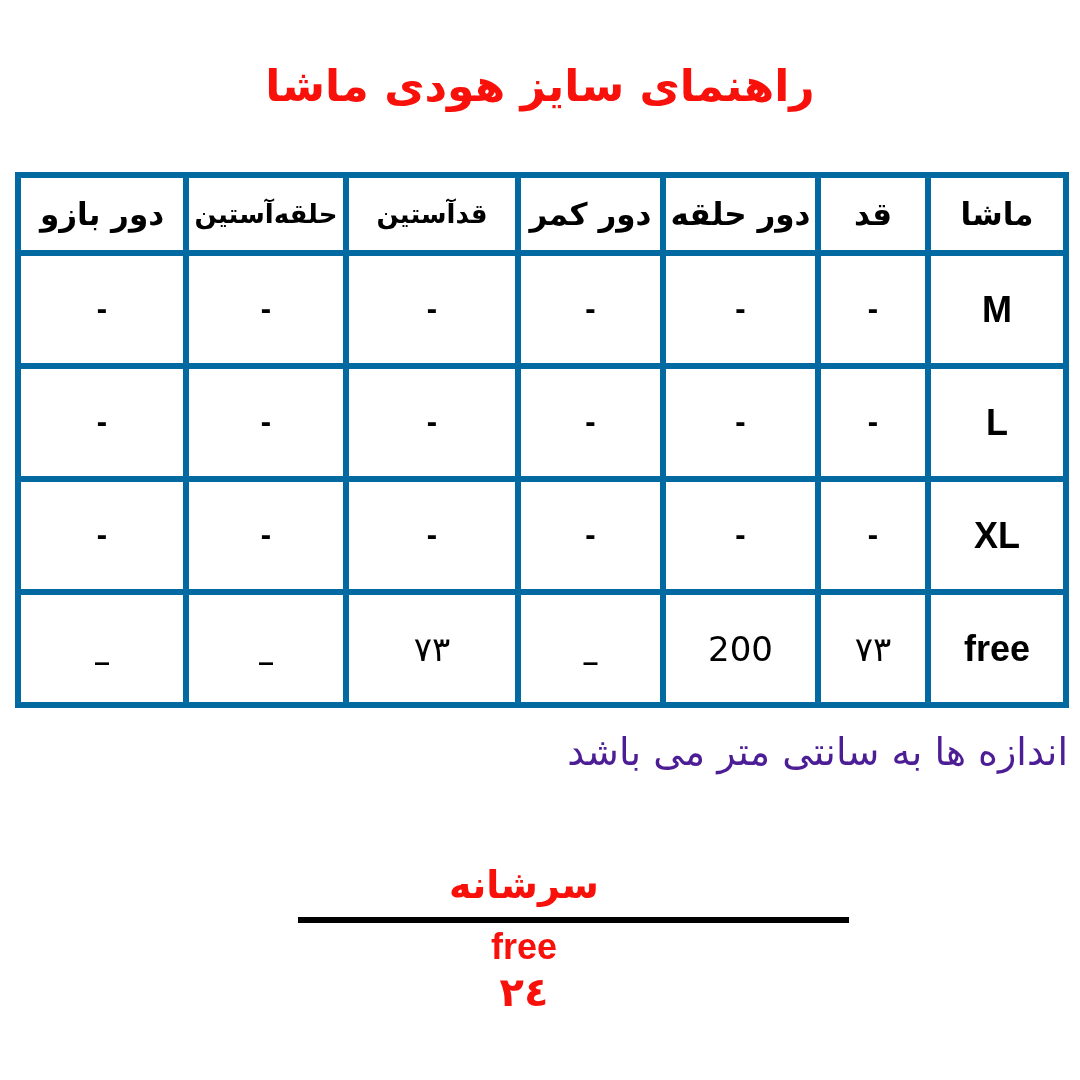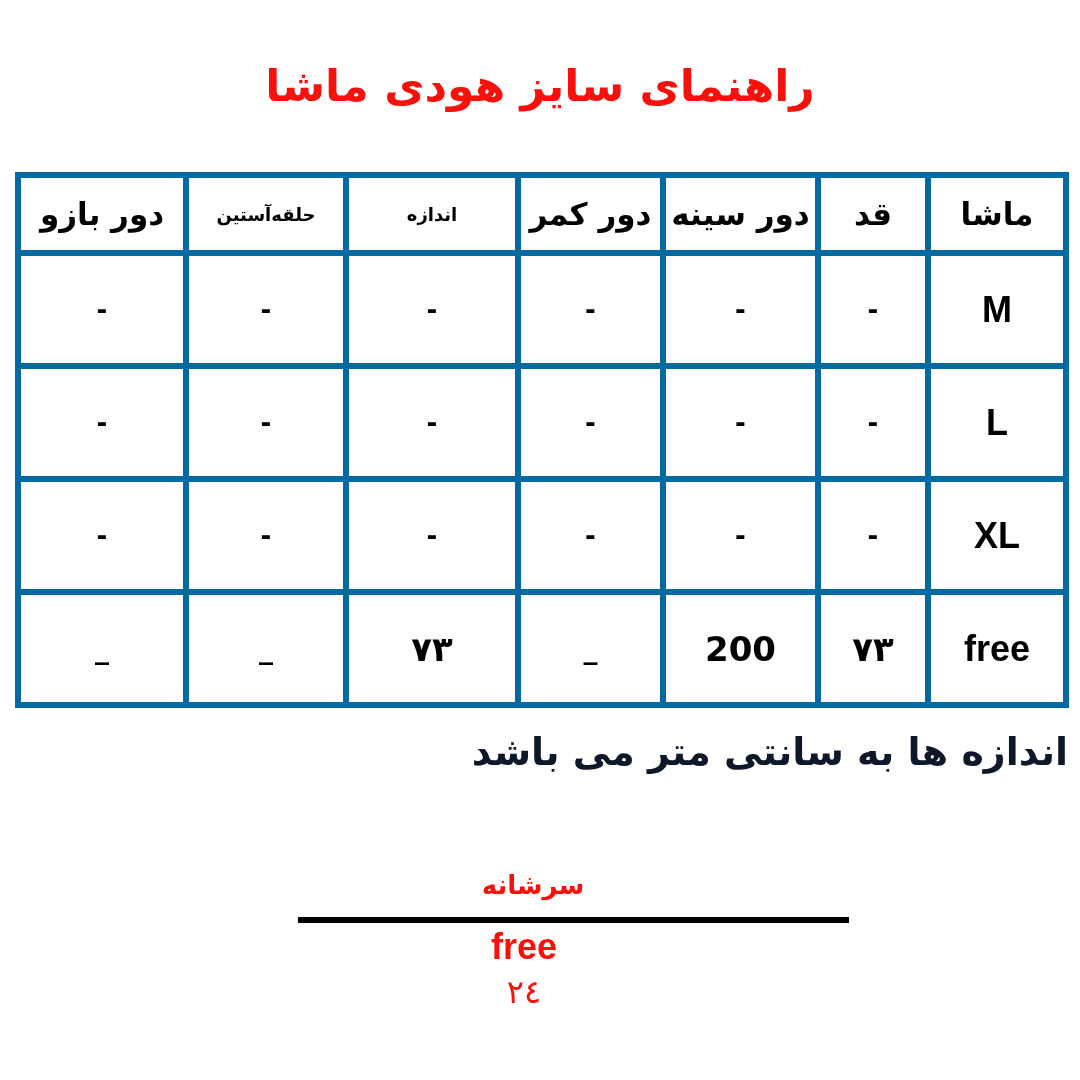--- a/index.html
+++ b/index.html
@@ -25,55 +25,55 @@
   }
   table.size-table th,
   table.size-table td{
     border:6px solid #0369a1;
     text-align:center;vertical-align:middle;
     padding:0;overflow:hidden;
   }
   tr.header-row{height:78px;}
   tbody tr{height:113px;}
   th{font-size:31px;font-weight:bold;direction:rtl;}
-  th.small{font-size:18px;}
+  th.small{font-size:26px;}
   td.size-cell{
     font-size:36px;font-weight:bold;
     font-family:"Liberation Sans","DejaVu Sans",sans-serif;
   }
   td.dash{font-size:26px;font-weight:bold;}
   tr.free-row td.dash{font-size:28px;}
-  tr.free-row td.num{font-size:34px;font-weight:bold;}
+  tr.free-row td.num{font-size:34px;font-weight:normal;}
   .note{
     position:absolute;top:726px;right:12px;
     direction:rtl;text-align:right;
-    font-size:38px;font-weight:bold;line-height:52px;
-    color:#0f172a;
+    font-size:38px;font-weight:normal;line-height:52px;
+    color:#4c1d95;
   }
   .shoulder-label{
-    position:absolute;top:862px;left:258px;width:550px;
+    position:absolute;top:862px;left:249px;width:550px;
     text-align:center;direction:rtl;
-    font-size:26px;font-weight:bold;line-height:46px;
+    font-size:38px;font-weight:bold;line-height:46px;
     color:var(--accent,#f8100a);
   }
   .shoulder-line{
     position:absolute;top:917px;left:298px;
     width:551px;height:6px;background:#000;
   }
   .shoulder-size{
     position:absolute;top:926px;left:249px;width:550px;
     text-align:center;
     font-size:36px;font-weight:bold;line-height:42px;
     color:var(--accent,#f8100a);
     font-family:"Liberation Sans","DejaVu Sans",sans-serif;
   }
   .shoulder-value{
     position:absolute;top:970px;left:249px;width:550px;
     text-align:center;direction:rtl;
-    font-size:32px;font-weight:normal;line-height:44px;
+    font-size:40px;font-weight:bold;line-height:44px;
     color:var(--accent,#f8100a);
   }
 </style>
 </head>
 <body>
 
 <div class="page">
 
   <div class="title">راهنمای سایز هودی ماشا</div>
 
@@ -84,23 +84,23 @@
         <col style="width:155px">
       <col style="width:145px">
         <col style="width:172px">
         <col style="width:160px">
       <col style="width:168px">
     </colgroup>
     <thead>
       <tr class="header-row">
         <th>ماشا</th>
         <th>قد</th>
-        <th>دور سینه</th>
+        <th>دور حلقه</th>
         <th>دور کمر</th>
-        <th class="small">اندازه</th>
+        <th class="small">قدآستین</th>
         <th class="small">حلقه‌آستین</th>
         <th>دور بازو</th>
       </tr>
     </thead>
     <tbody>
       <tr>
         <td class="size-cell">M</td>
         <td class="dash">-</td>
         <td class="dash">-</td>
         <td class="dash">-</td>

